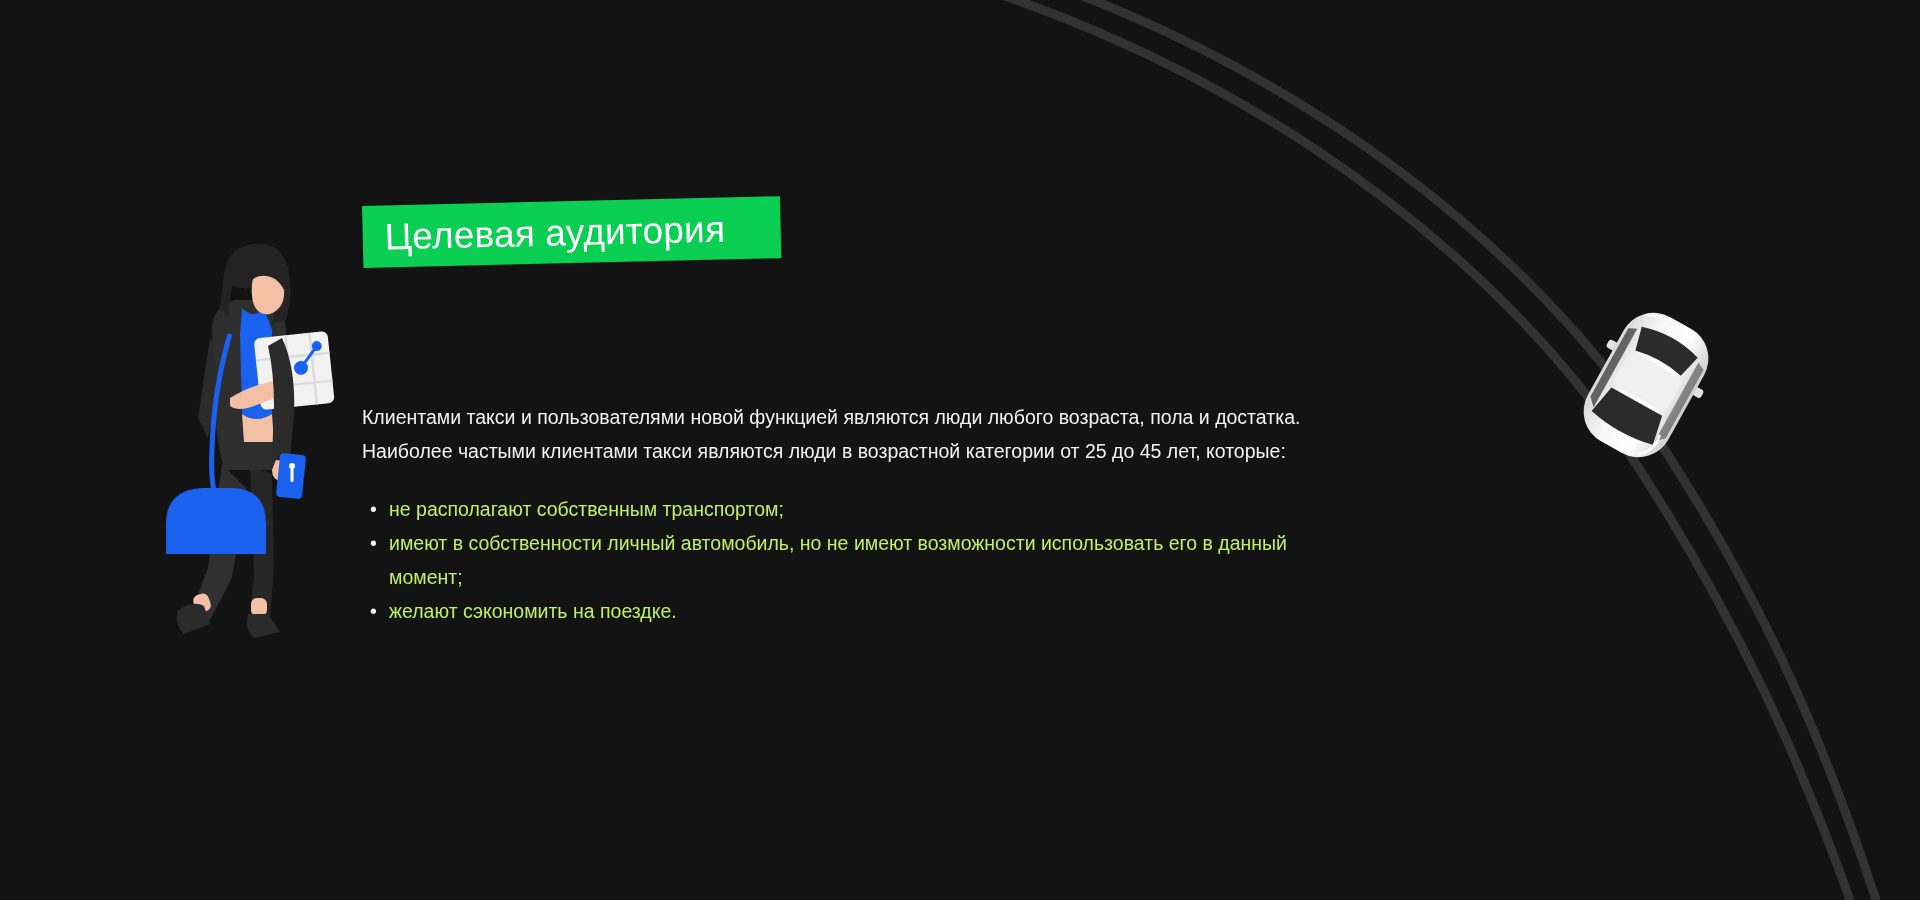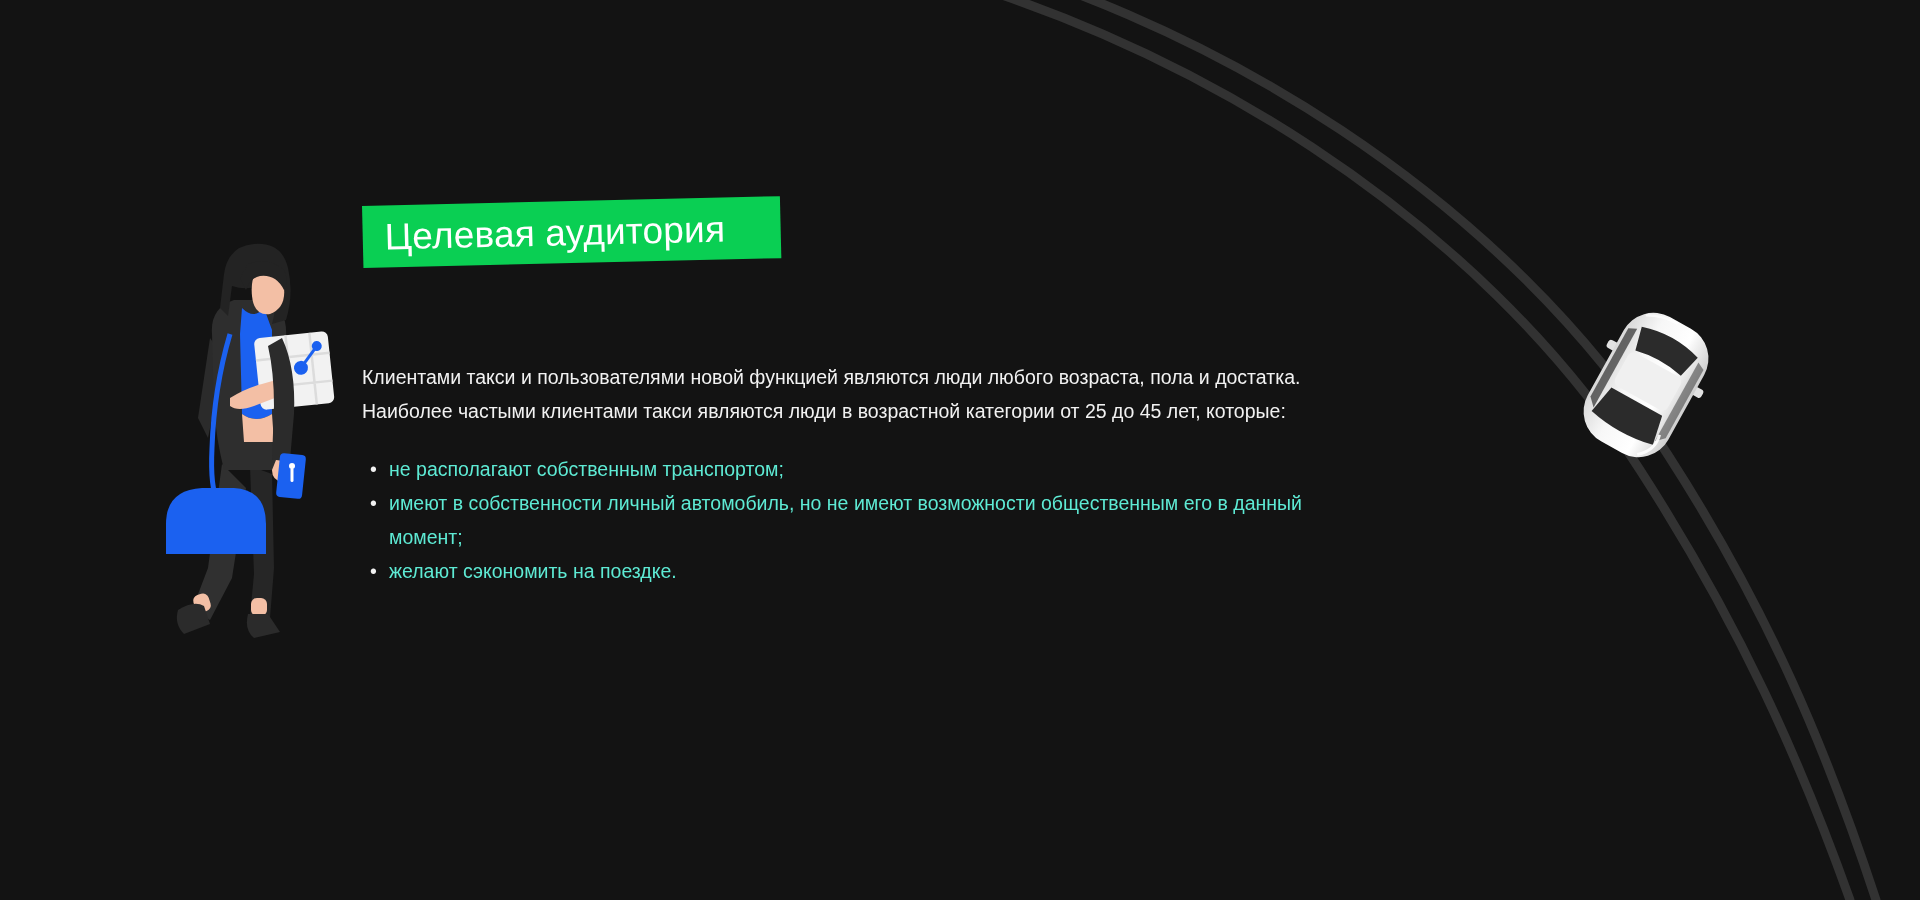--- a/index.html
+++ b/index.html
@@ -64,29 +64,30 @@
   #body-block {
     position:absolute;
     left:362px; top:360px;
     width:1000px;
   }
   #intro-paragraph {
     color:#f2f2f2;
     font-size:19.5px;
     line-height:34px;
     font-weight:400;
+    margin-top:40px;
   }
   #bullet-list {
     margin-top:24px;
     list-style:none;
     padding-left:0;
   }
   #bullet-list li {
     position:relative;
-    color:#5eead4;
+    color:#bef264;
     font-size:19.5px;
     line-height:34px;
     padding-left:27px;
     font-weight:400;
   }
   #bullet-list li::before {
     content:"•";
     position:absolute;
     left:8px; top:0;
     color:#f2f2f2;
@@ -181,18 +182,18 @@
   </svg>
 
   <div id="title-banner">
     <span id="title-text">Целевая аудитория</span>
   </div>
 
   <div id="body-block">
     <p id="intro-paragraph">Клиентами такси и пользователями новой функцией являются люди любого возраста, пола и достатка. Наиболее частыми клиентами такси являются люди в возрастной категории от 25 до 45 лет, которые:</p>
     <ul id="bullet-list">
       <li>не располагают собственным транспортом;</li>
-      <li>имеют в собственности личный автомобиль, но не имеют возможности общественным его в данный момент;</li>
+      <li>имеют в собственности личный автомобиль, но не имеют возможности использовать его в данный момент;</li>
       <li>желают сэкономить на поездке.</li>
     </ul>
   </div>
 
 </div>
 
 </body></html>

